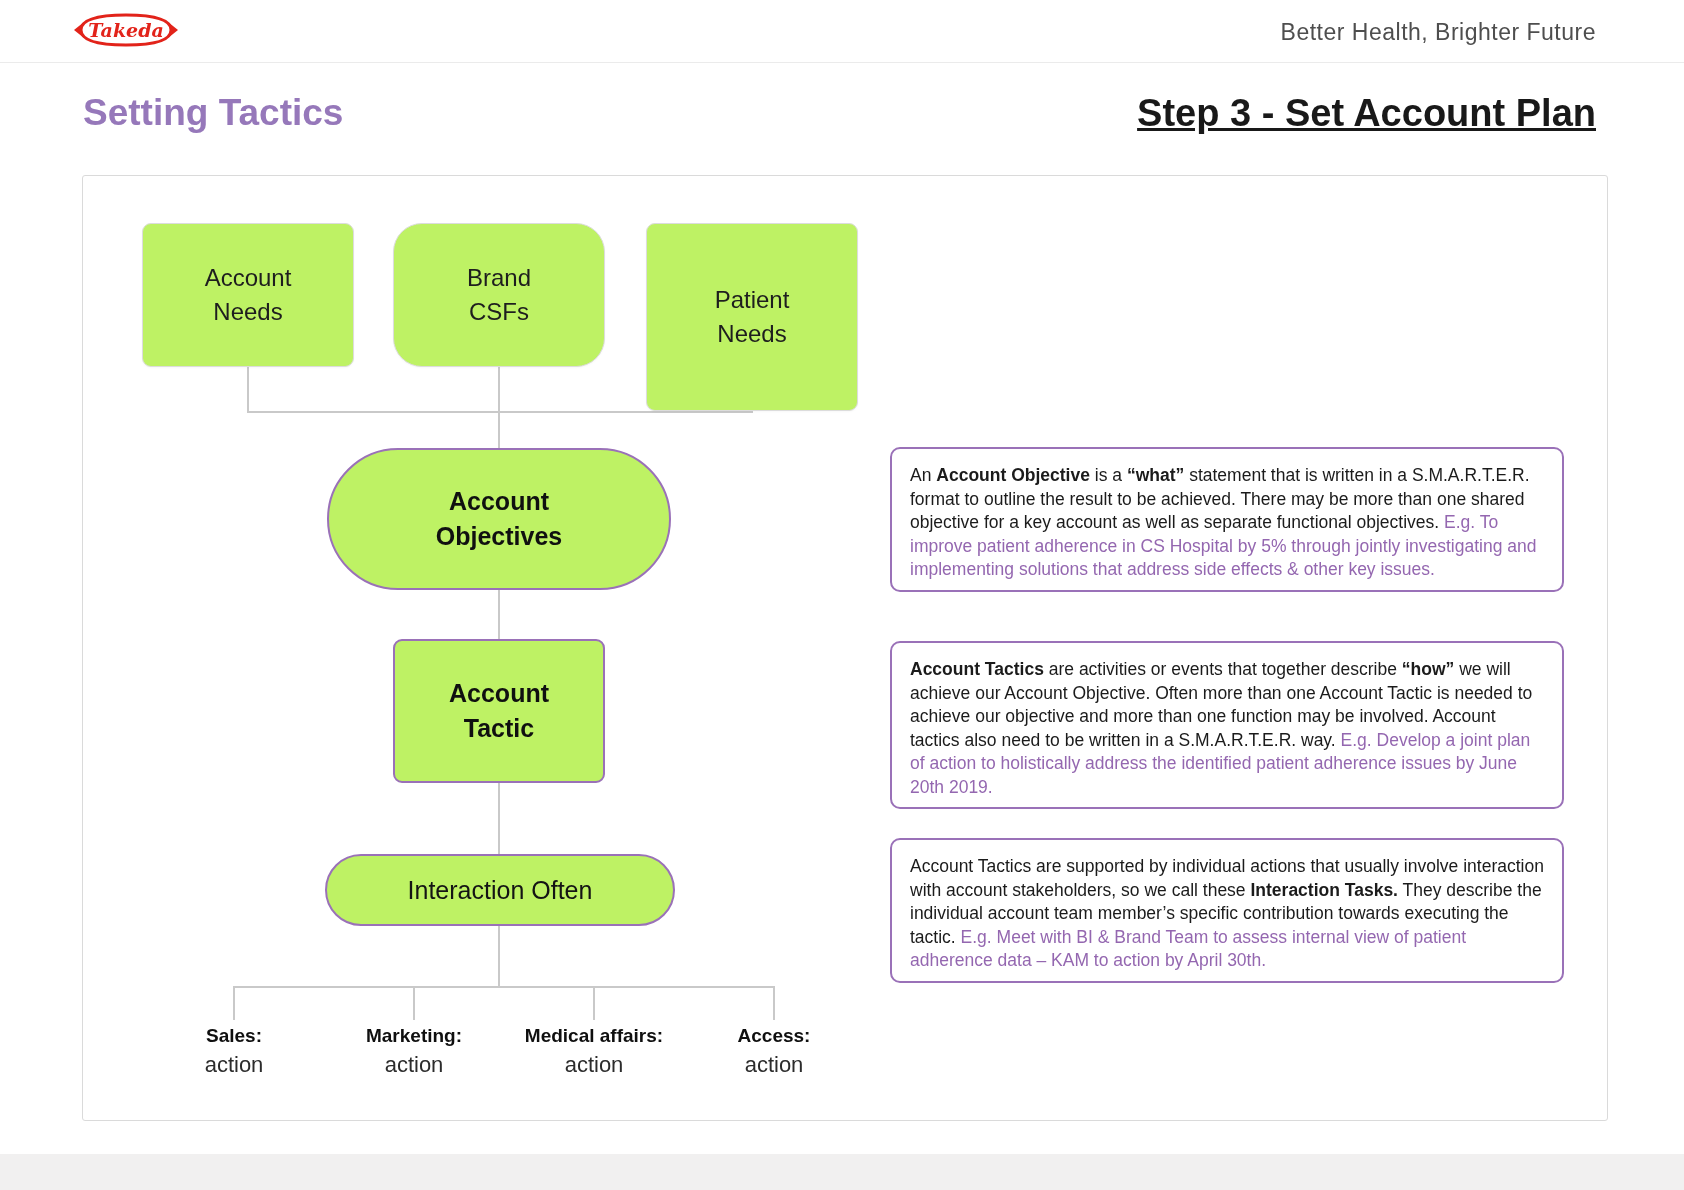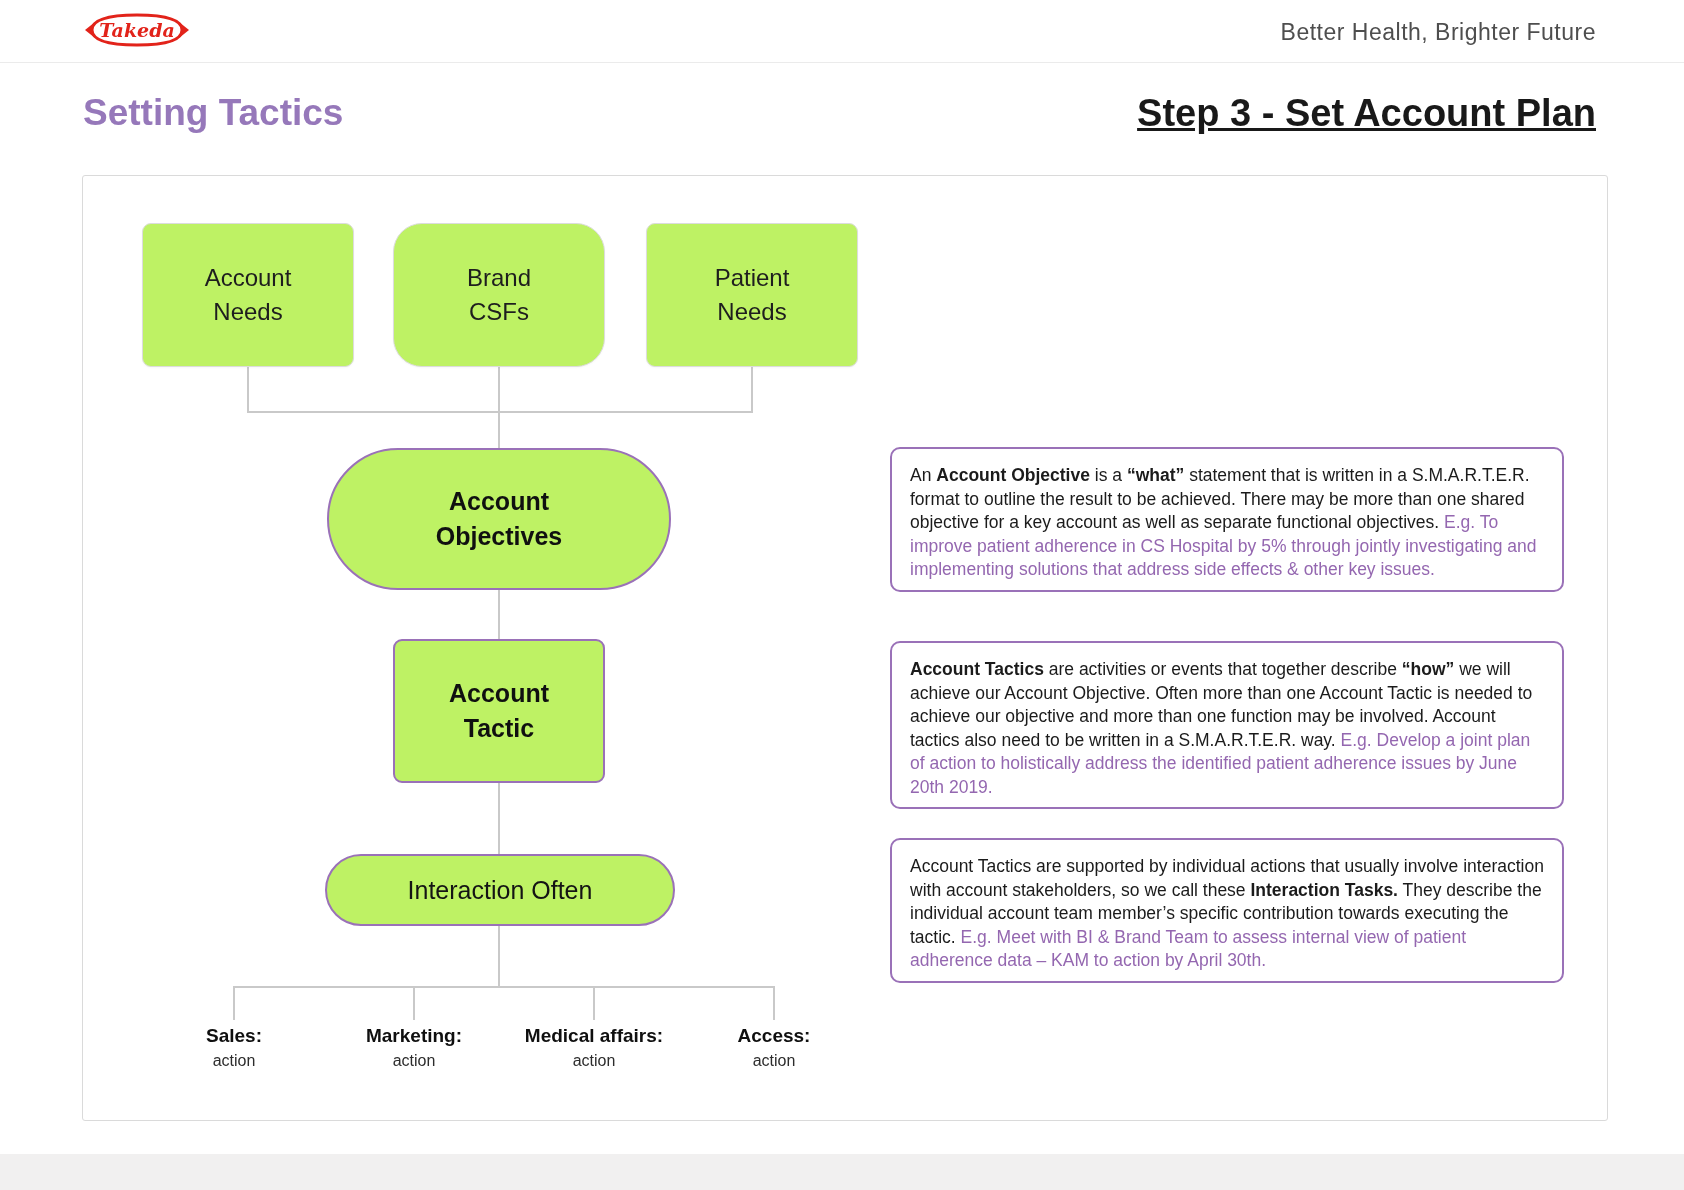--- a/index.html
+++ b/index.html
@@ -7,21 +7,21 @@
     width:1684px; height:1190px; position:relative; overflow:hidden;
     background:#ffffff;
     font-family:"Liberation Sans", sans-serif;
     -webkit-font-smoothing:antialiased;
   }
   
   .header {
     position:absolute; top:0; left:0; width:1684px; height:62px;
     background:#ffffff; border-bottom:1px solid #ebebeb;
   }
-  .logo { position:absolute; left:84px; top:10px; }
+  .logo { position:absolute; left:73px; top:10px; }
   .tagline {
     position:absolute; right:88px; top:19px;
     font-size:23px; color:#4e4e4e; letter-spacing:0.5px;
   }
   
   .title-left {
     position:absolute; left:83px; top:92px;
     font-size:37px; font-weight:700; color:#9678ba;
   }
   .title-right {
@@ -53,21 +53,21 @@
     font-size:25px; line-height:35px; font-weight:700; color:#101010;
   }
   .stadium.regular { font-weight:400; font-size:25px; color:#141414; }
   
   .vline,.hline { position:absolute; background:#c9c9c9; z-index:1; }
   .vline { width:2px; }
   .hline { height:2px; }
   
   .leaf { position:absolute; top:1025px; width:190px; text-align:center; }
   .leaf-label { font-weight:700; font-size:19px; color:#0f0f0f; }
-  .leaf-action { font-size:16px; color:#2c2c2c; margin-top:5px; }
+  .leaf-action { font-size:22px; color:#2c2c2c; margin-top:5px; }
   
   .ann {
     position:absolute; left:890px; width:674px; box-sizing:border-box;
     border:2px solid #9a71b8; border-radius:10px; background:#fff;
     padding:15px 18px 8px 18px;
     font-size:17.5px; line-height:23.5px; color:#1b1b1b;
   }
   .ann .purple { color:#9467b0; }
   .ann .b { font-weight:700; }
   
@@ -110,21 +110,21 @@
 <div class="vline" style="left:773px; top:986px; height:34px;"></div>
 
 <div class="node gray-box" style="left:142px; top:223px; width:212px; height:144px;">
   <div>Account</div>
   <div>Needs</div>
 </div>
 <div class="node gray-box" style="left:393px; top:223px; width:212px; height:144px;border-radius:29px;">
   <div>Brand</div>
   <div>CSFs</div>
 </div>
-<div class="node gray-box" style="left:646px; top:223px; width:212px; height:144px;">
+<div class="node gray-box" style="left:646px; top:223px; width:212px; height:188px;">
   <div>Patient</div>
   <div>Needs</div>
 </div>
 
 <div class="node stadium" style="left:327px; top:448px; width:344px; height:142px;">
   <div>Account</div>
   <div>Objectives</div>
 </div>
 
 <div class="node purple-box" style="left:393px; top:639px; width:212px; height:144px;">

